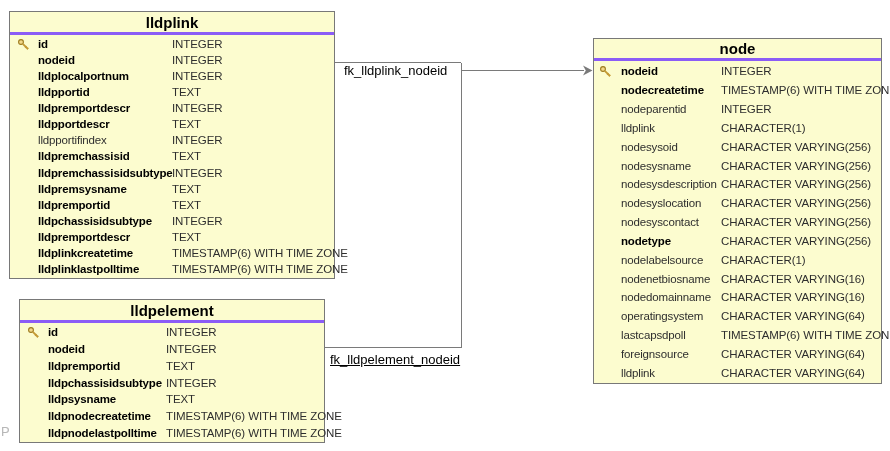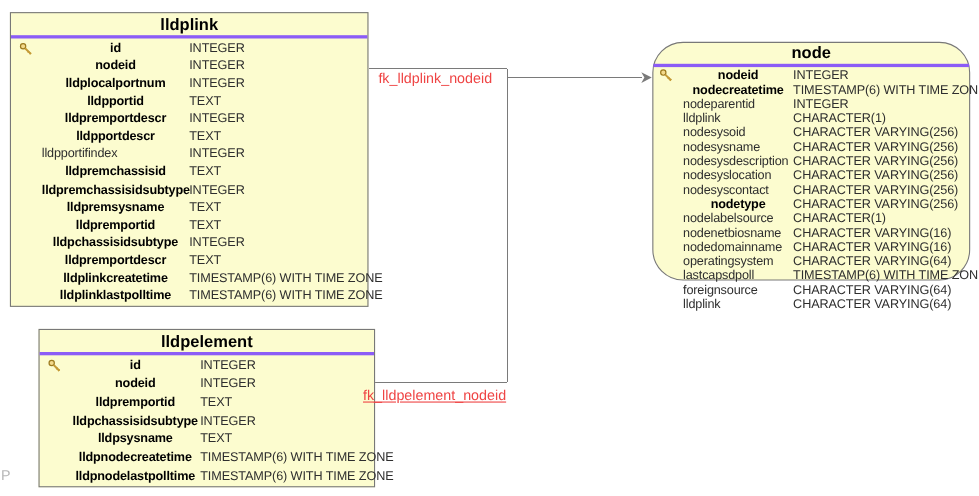--- a/index.html
+++ b/index.html
@@ -9,40 +9,40 @@
   }
   .watermark{
     position:absolute;left:1px;top:424px;font-size:13px;color:#b7b7b7;z-index:0;
   }
   .connectors{position:absolute;left:0;top:0;z-index:1;}
   .etable{
     position:absolute;background:#fcfccf;border:1px solid #787878;
     box-sizing:border-box;z-index:2;--hh:23px;
   }
   #t-lldplink{left:9px;top:11px;width:326px;height:268px;--c1:28px;--c2:134px;}
-  #t-lldpelement{left:19px;top:299px;width:306px;height:144px;margin-left:16px;--c1:28px;--c2:118px;}
-  #t-node{left:593px;top:38px;width:289px;height:217px;border-radius:28px;--hh:22px;--c1:27px;--c2:100px;}
+  #t-lldpelement{left:19px;top:299px;width:306px;height:144px;--c1:28px;--c2:118px;}
+  #t-node{left:593px;top:38px;width:289px;height:346px;--hh:22px;--c1:27px;--c2:100px;}
   .thead{
     height:var(--hh);border-bottom:3px solid #8b5cf6;display:flex;align-items:center;
     justify-content:center;font-weight:bold;font-size:15px;color:#000;box-sizing:border-box;
   }
   .tbody{
     position:absolute;top:var(--hh);left:0;right:0;bottom:0;
     display:flex;flex-direction:column;padding:1px 0;
   }
   .field-row{
     flex:1;display:grid;grid-template-columns:var(--c1) var(--c2) 1fr;
     align-items:center;font-size:11.5px;color:#2e2e2e;white-space:nowrap;
   }
   .key-cell{display:flex;align-items:center;padding-left:7px;height:13px;}
   #t-node .key-cell{padding-left:5px;}
   .f-name{letter-spacing:-0.15px;}
-  .f-name.b{font-weight:bold;color:#000;text-align:center;}
+  .f-name.b{font-weight:bold;color:#000;}
   .f-type{color:#2e2e2e;letter-spacing:-0.1px;}
-  .fk-label{position:absolute;font-size:13px;color:#ef4444;white-space:nowrap;z-index:3;}
+  .fk-label{position:absolute;font-size:13px;color:#000000;white-space:nowrap;z-index:3;}
   #fk-label-1{left:344px;top:63px;}
   #fk-label-2{left:330px;top:352px;text-decoration:underline;}
 </style>
 </head>
 <body>
 
 <div class="canvas">
 
   <div class="watermark">P</div>
 

